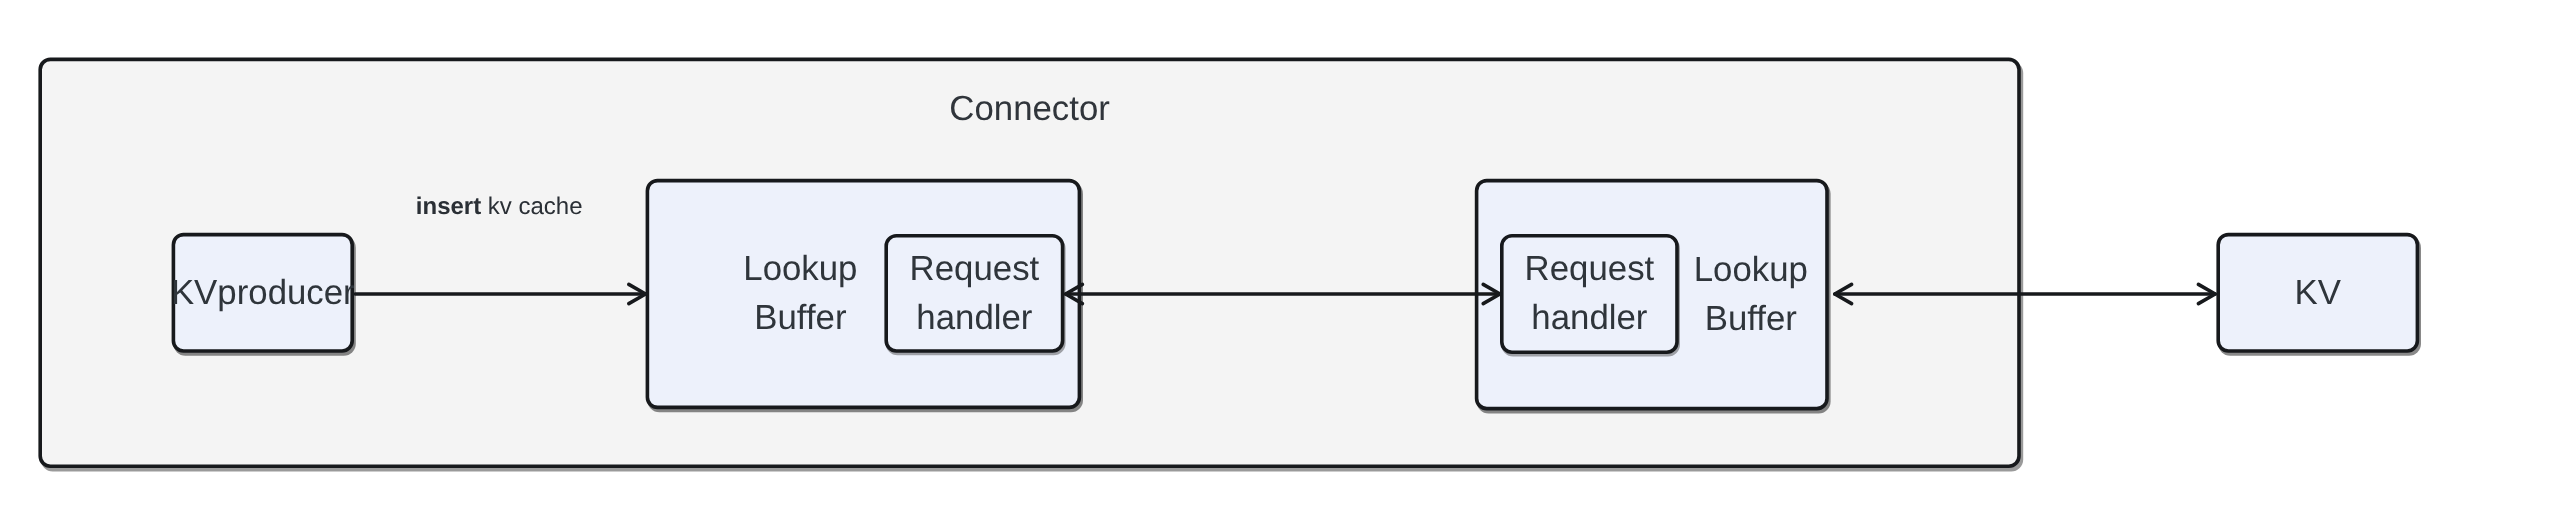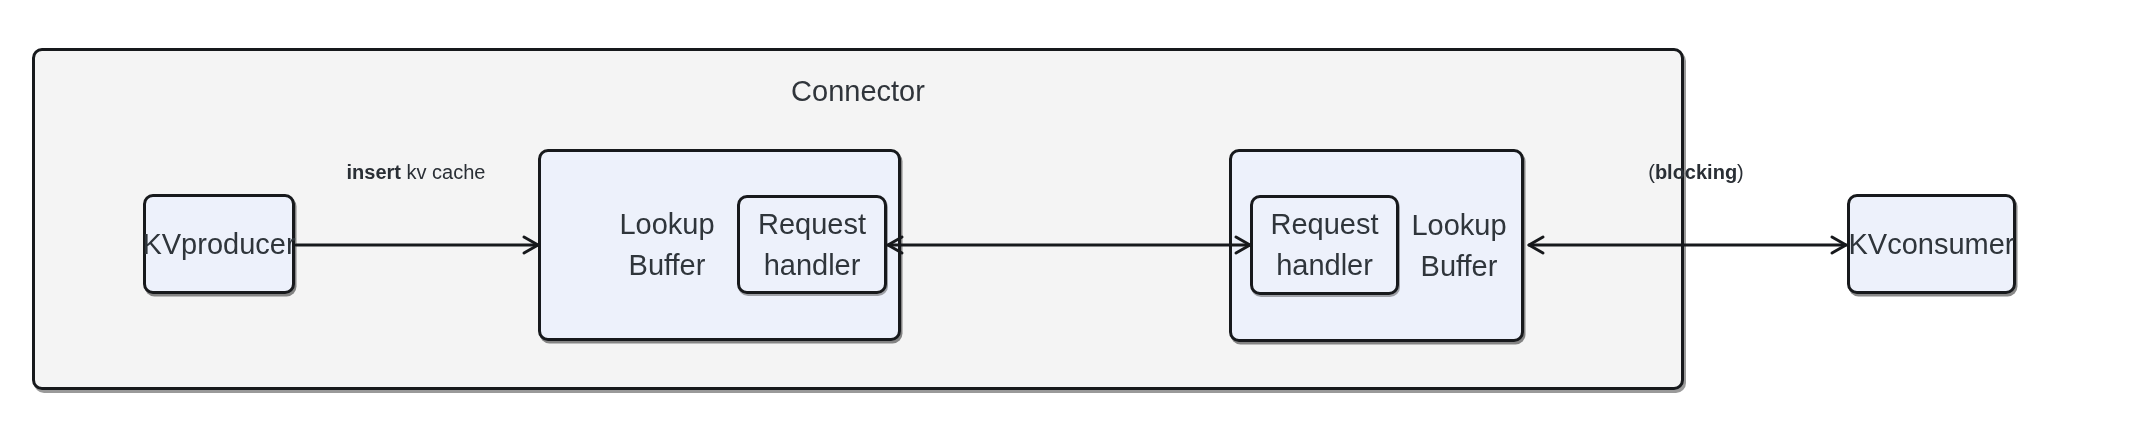--- a/index.html
+++ b/index.html
@@ -115,21 +115,19 @@
       <div>Buffer</div>
     </div>
   </div>
 
   <svg class="arrow arrow--drop" width="326" height="32" viewBox="0 0 326 32">
     <path d="M4 16 H321"></path>
     <path d="M18 8 L4 16 L18 24"></path>
     <path d="M307 8 L321 16 L307 24"></path>
   </svg>
   <div class="edge-label edge-label--drop">
-    <div><span>(</span><span class="b">blocking</span><span>)</span></div>
   </div>
 
   <div class="node kv-consumer">
     <div>KV</div>
-    <div>consumer</div>
   </div>
 
 </div>
 
 </body></html>

